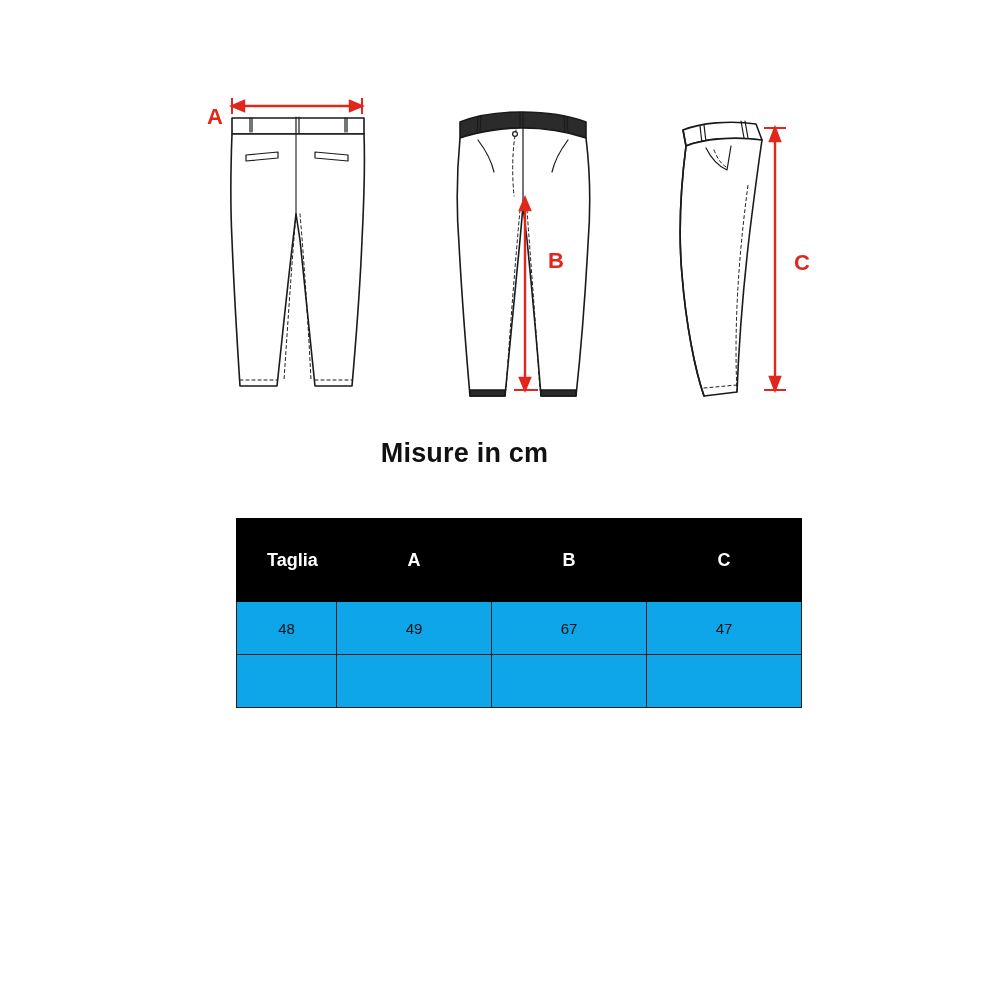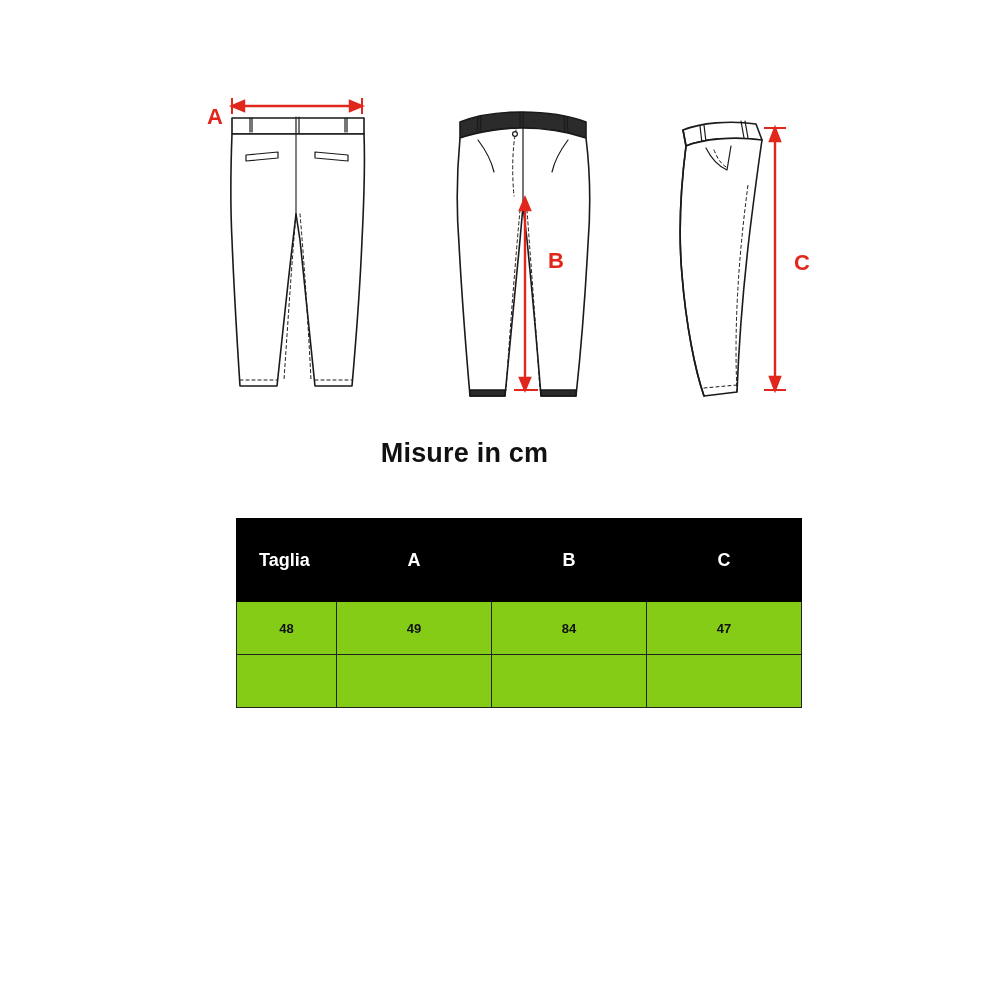--- a/index.html
+++ b/index.html
@@ -61,27 +61,27 @@
   .size-table thead th {
     background: #000000;
     color: #ffffff;
     font-weight: bold;
     font-size: 18px;
     height: 82px;
     border: 1px solid #000000;
   }
   .size-table thead th.first-col {
     text-align: left;
-    padding-left: 22px;
+    padding-left: 30px;
   }
   .size-table tbody td {
-    background: #84cc16;
+    background: #0ea5e9;
     color: #111111;
-    font-weight: bold;
-    font-size: 13px;
+    font-weight: normal;
+    font-size: 15px;
     height: 52px;
   }
   .size-table tbody tr.empty-row td {
     height: 52px;
   }
   .col-size { width: 100px; }
   .col-a { width: 155px; }
   .col-b { width: 155px; }
   .col-c { width: 155px; }
 </style>
@@ -210,21 +210,21 @@
         <th class="first-col">Taglia</th>
         <th>A</th>
         <th>B</th>
         <th>C</th>
       </tr>
     </thead>
     <tbody>
       <tr>
         <td>48</td>
         <td>49</td>
-        <td>84</td>
+        <td>67</td>
         <td>47</td>
       </tr>
       <tr class="empty-row">
         <td></td>
         <td></td>
         <td></td>
         <td></td>
       </tr>
     </tbody>
   </table>

